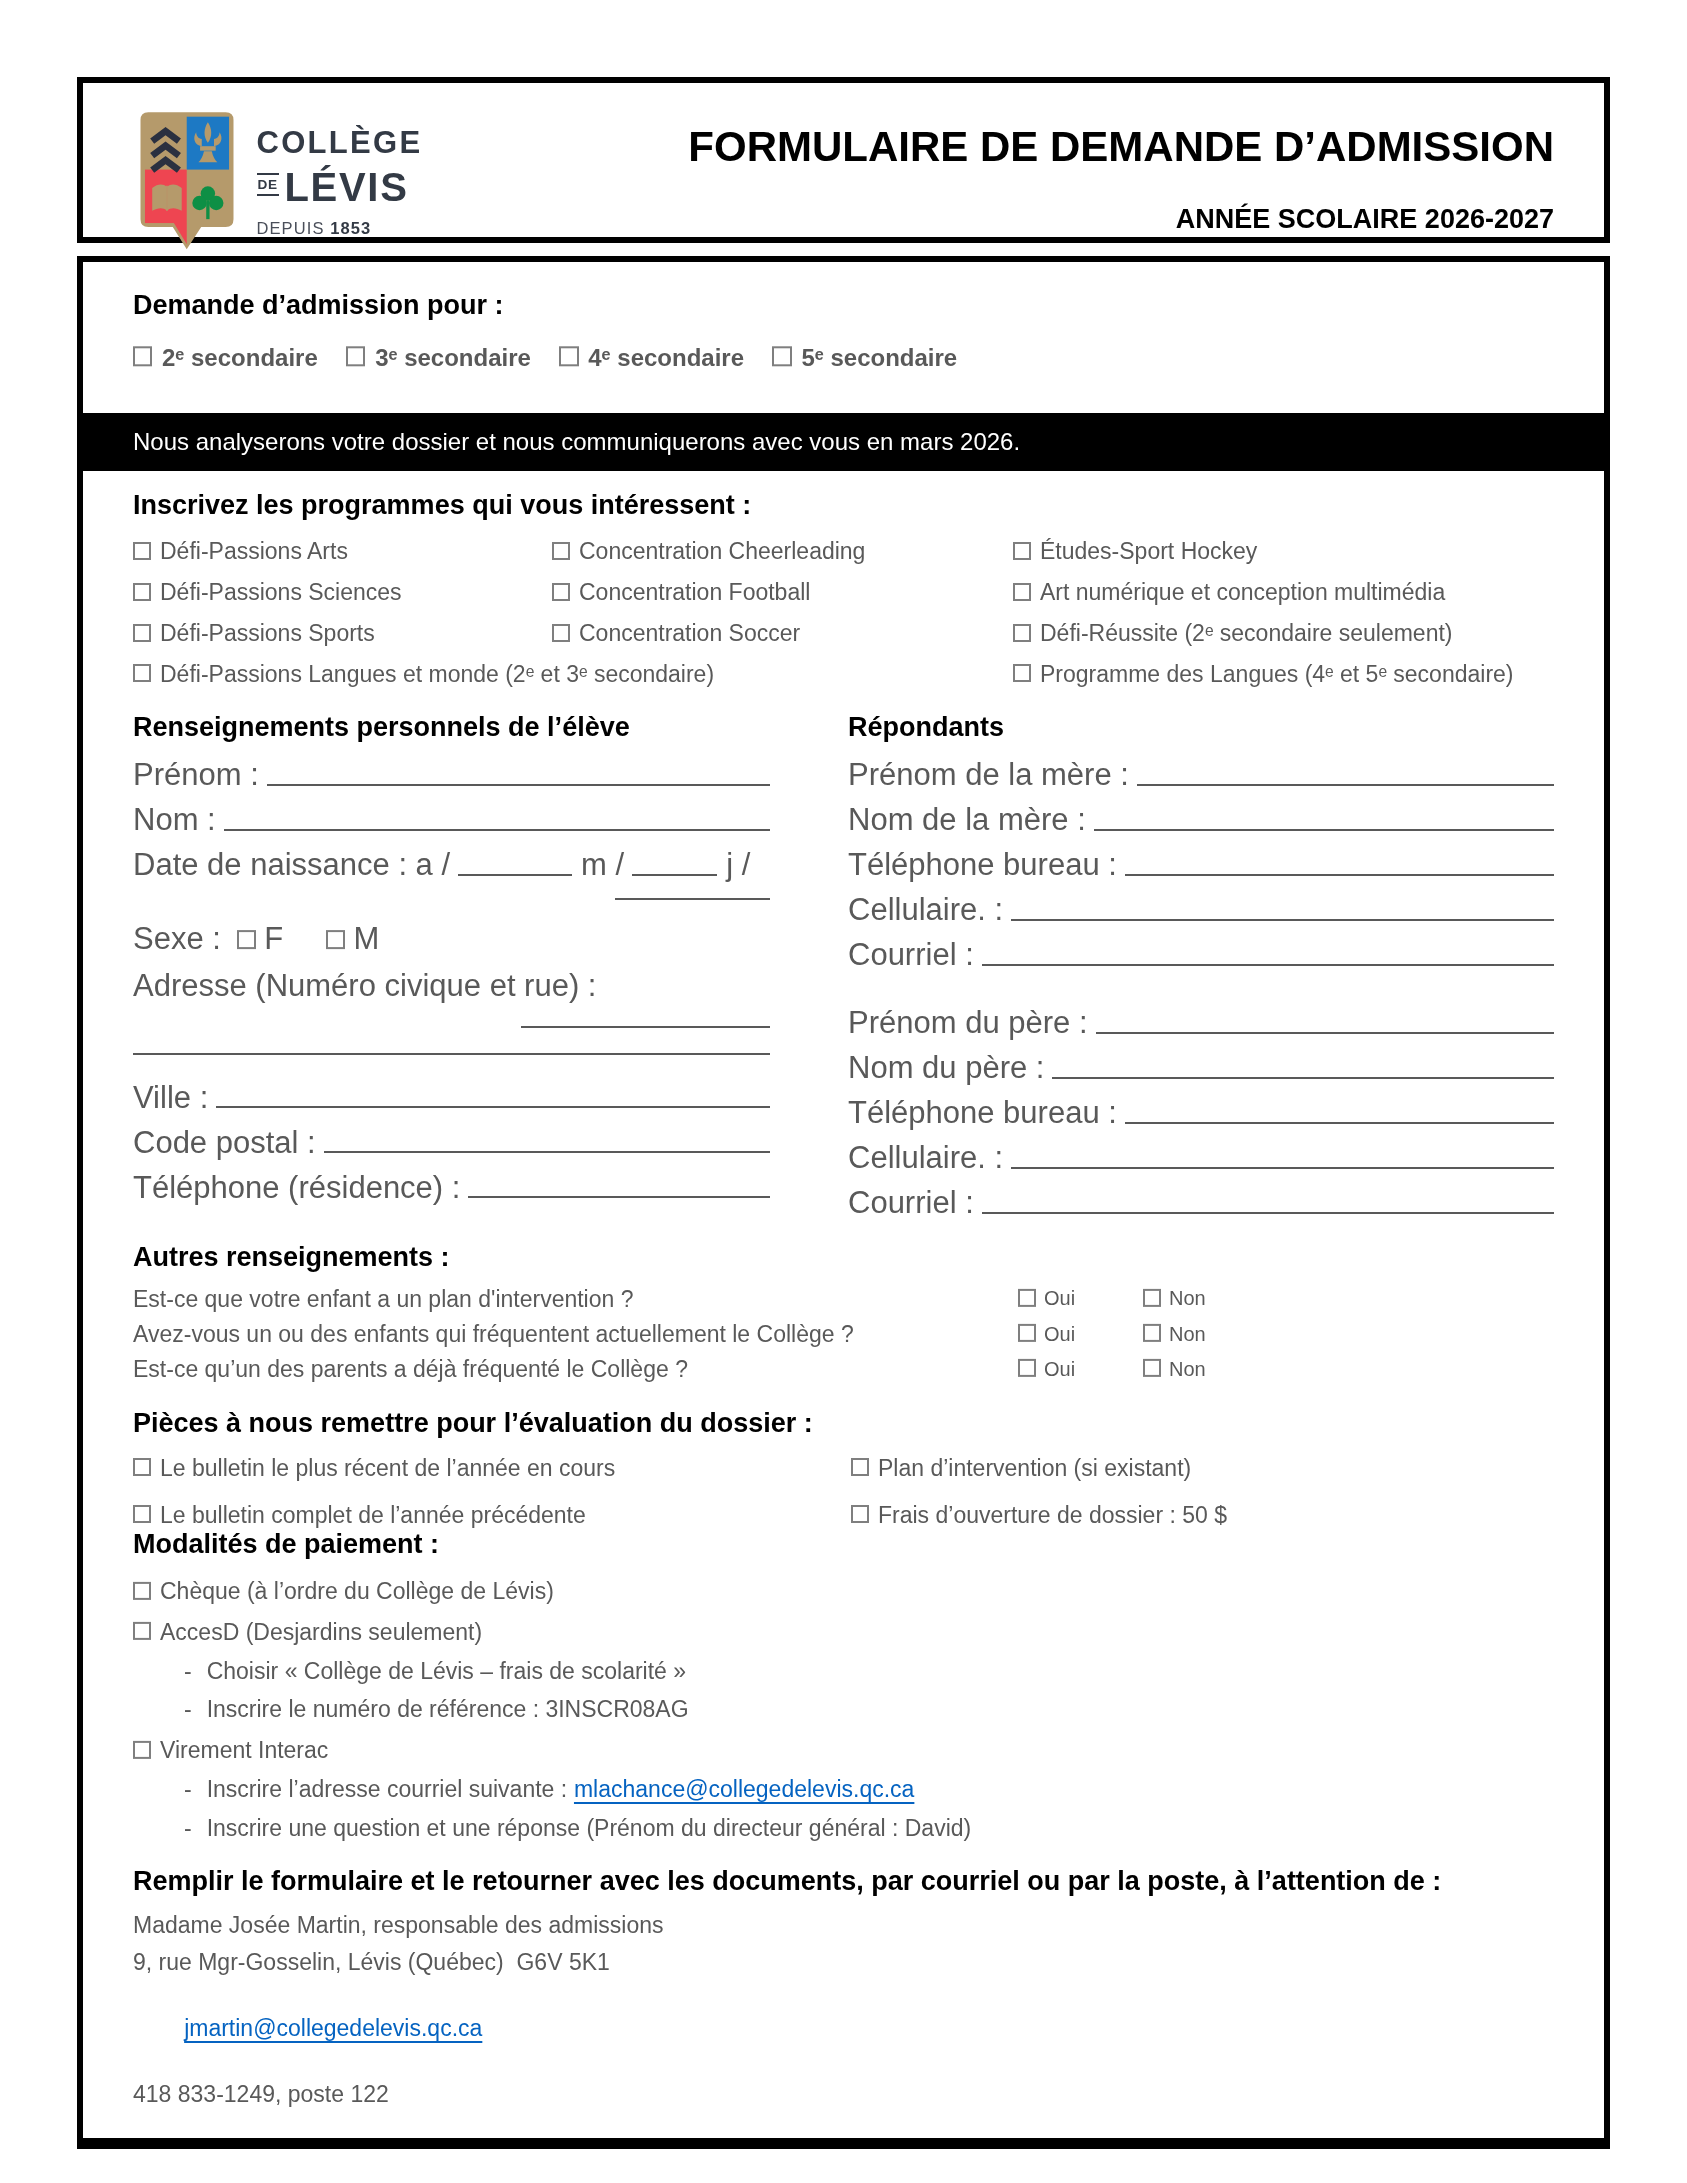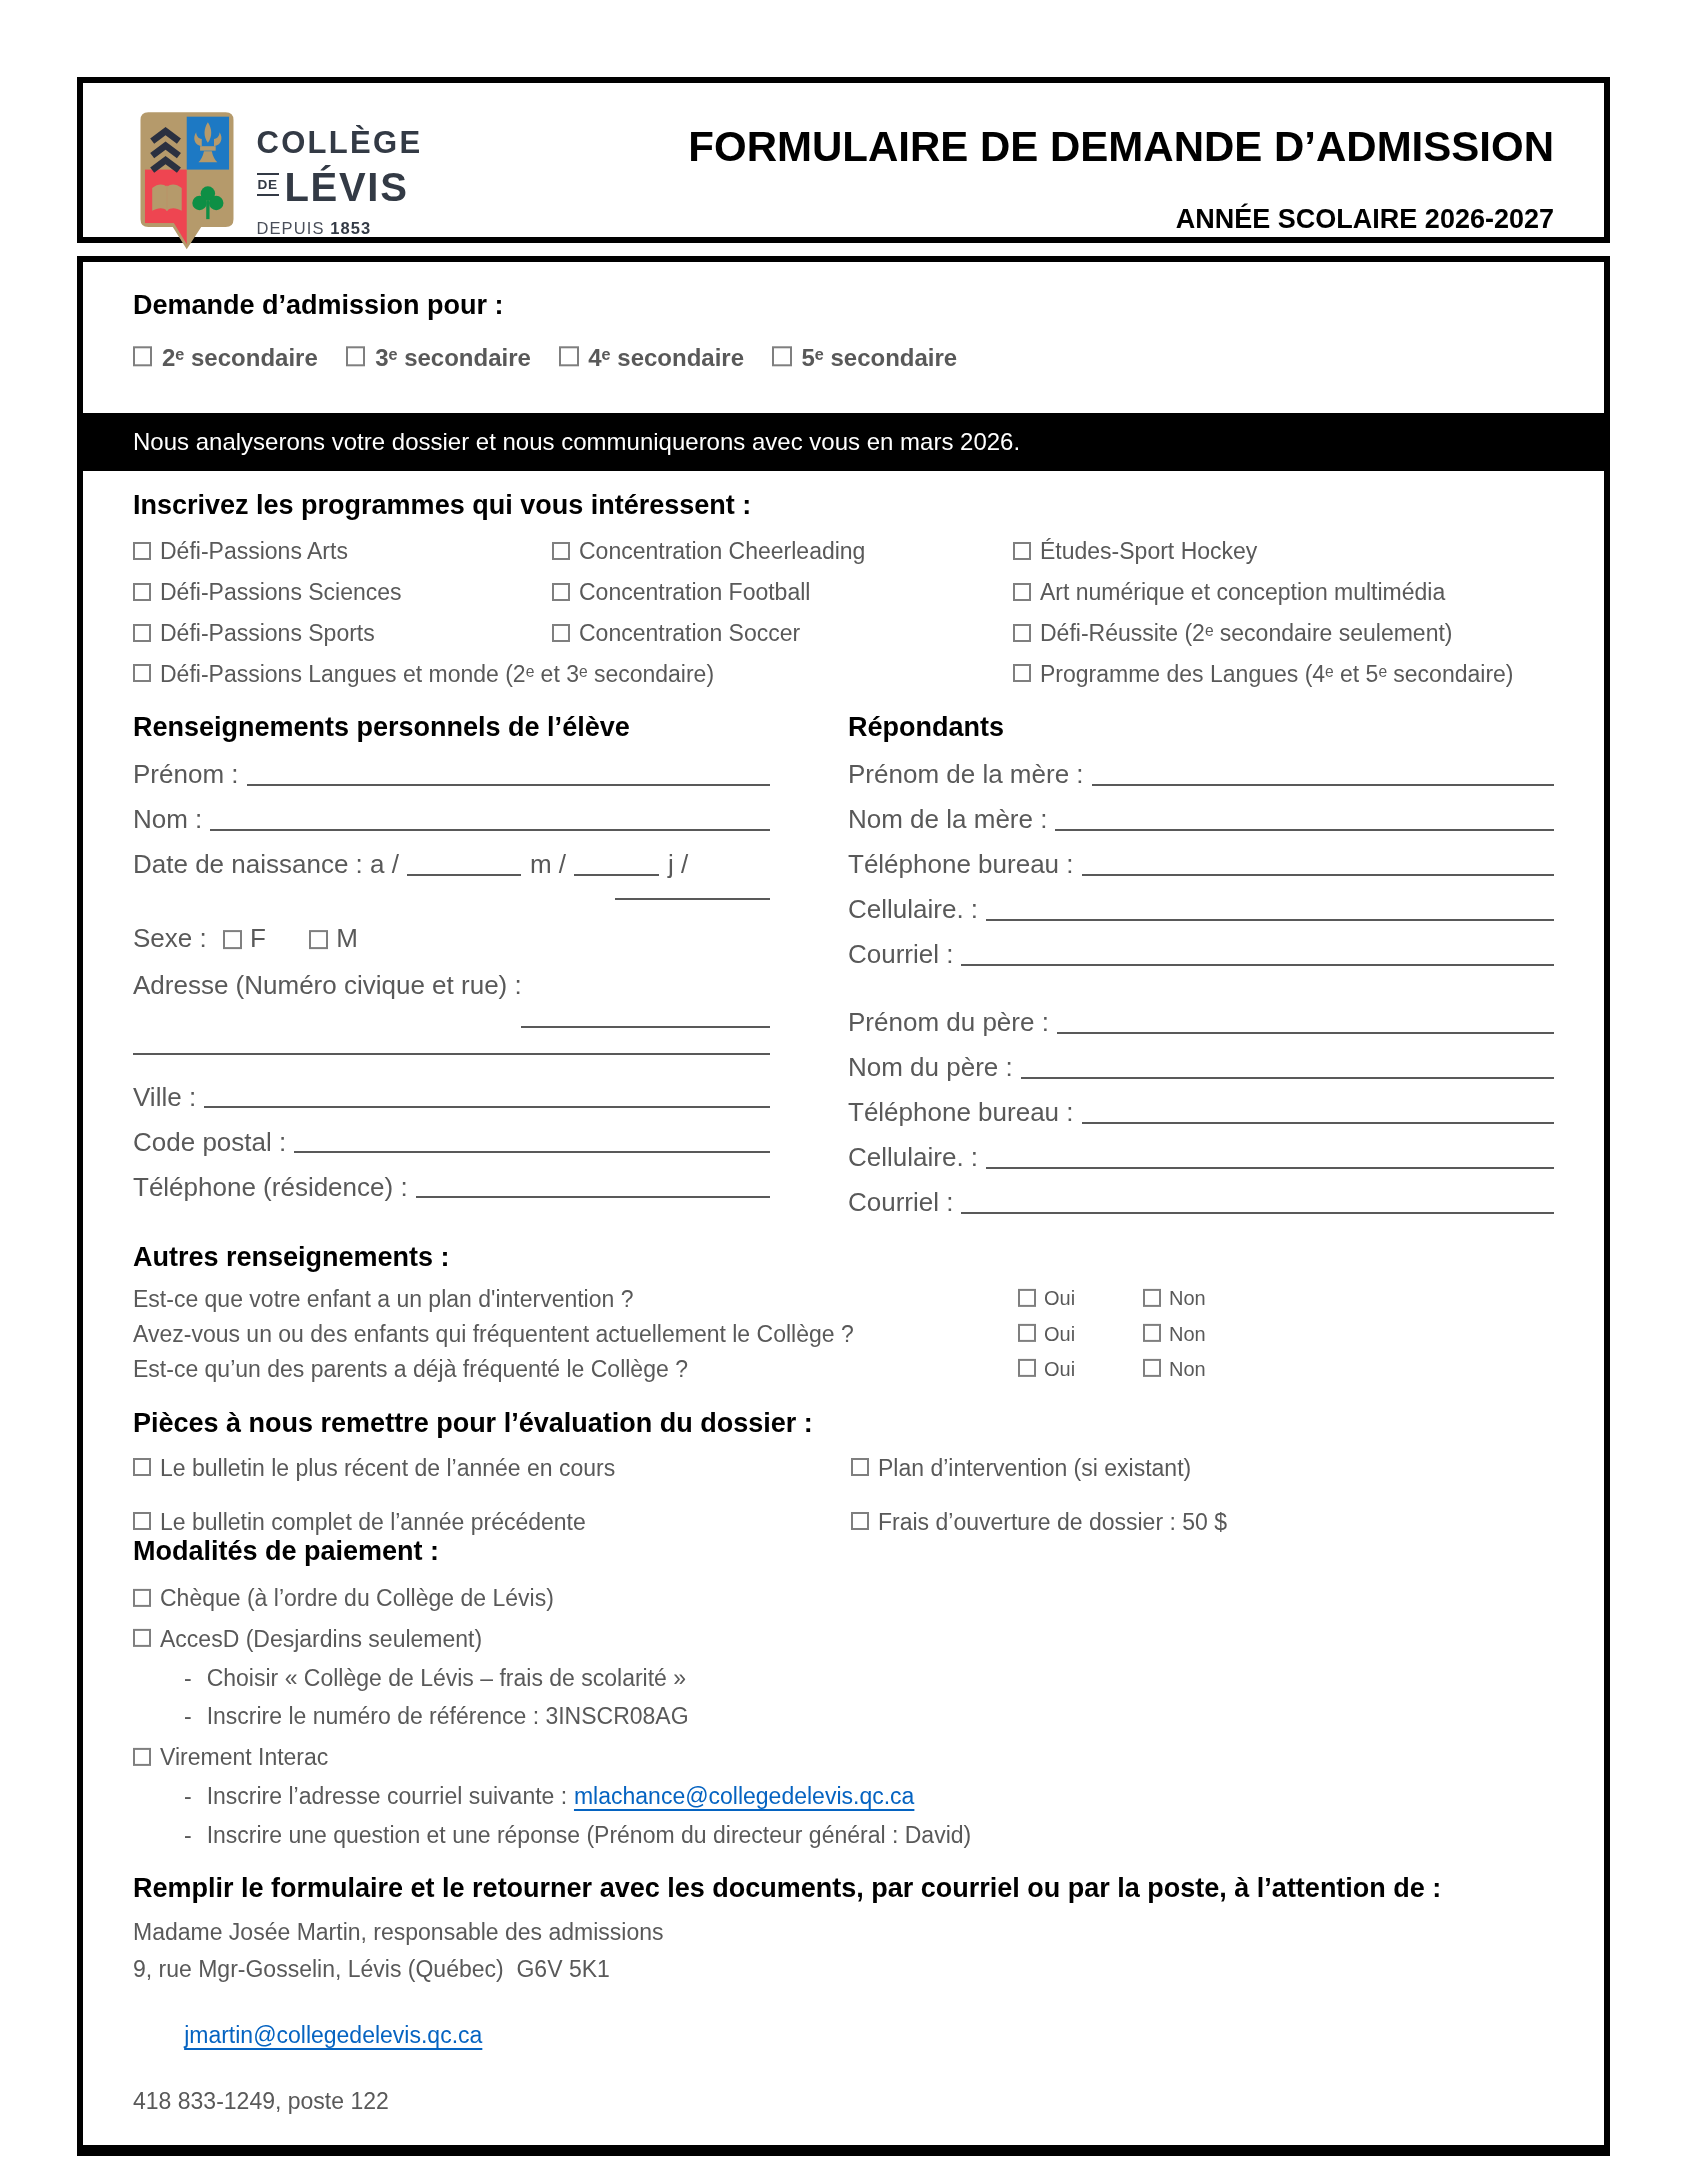--- a/index.html
+++ b/index.html
@@ -37,40 +37,40 @@
 
   .sec-programs { margin-top:19.3px; }
   .prog-grid { display:grid; grid-template-columns:419px 461px 1fr; row-gap:12.5px; margin-top:16px; align-items:start; }
   .prog-item { display:flex; align-items:flex-start; font-size:23px; color:#595959; line-height:28.4px; }
   .prog-item .cb { margin-right:9px; margin-top:4.5px; width:18px; height:18px; }
   .prog-wide { grid-column:1 / span 2; }
 
   .sec-columns { display:flex; margin-top:24px; }
   .col-left { flex:0 0 637px; }
   .col-right { flex:1; margin-left:78px; }
-  .frow { display:flex; align-items:flex-end; margin-top:18px; font-size:26px; color:#595959; line-height:27px; }
+  .frow { display:flex; align-items:flex-end; margin-top:18px; font-size:31px; color:#595959; line-height:27px; }
   .flabel { white-space:pre; }
   .fline { flex:1; border-bottom:2.8px solid #595959; margin-left:8px; margin-bottom:2.3px; min-height:5.7px; }
   .fline.seg { flex:0 0 auto; }
   .line-only { margin-top:2.3px; height:21.6px; }
   .line-only .fline { margin-left:auto; }
   .sexe-row { align-items:center; margin-top:23px; }
   .sexe-row .cb { margin:0 8px 0 16px; transform:translateY(1.1px); }
   .group-gap { margin-top:41px; }
   .label-only { margin-top:19.3px; }
 
   .sec-autres { margin-top:26px; }
   .q-grid { margin-top:11.4px; }
   .q-row { display:grid; grid-template-columns:885px 125px 125px; align-items:center; margin-top:6.8px; }
   .q-text { font-size:23px; color:#595959; line-height:28.4px; }
   .q-opt { display:flex; align-items:center; font-size:20px; color:#595959; }
   .q-opt .cb { width:18px; height:18px; margin-right:8px; transform:translateY(-1.1px); }
 
   .sec-pieces { margin-top:24px; }
-  .piece-grid { display:grid; grid-template-columns:718px 1fr; row-gap:26px; margin-top:15px; }
+  .piece-grid { display:grid; grid-template-columns:718px 1fr; row-gap:19px; margin-top:15px; }
   .piece-item { display:flex; align-items:flex-start; font-size:23px; color:#595959; line-height:28.4px; }
   .piece-item .cb { width:18px; height:18px; margin-right:9px; margin-top:4.5px; }
 
   .sec-paiement { }
   .pay-item { display:flex; align-items:center; font-size:23px; color:#595959; margin-top:12.5px; line-height:28.4px; }
   .pay-item .cb { width:18px; height:18px; margin-right:9px; transform:translateY(-1.1px); }
   .pay-sub { display:flex; align-items:baseline; font-size:23px; color:#595959; margin-top:10.2px; margin-left:51px; line-height:28.4px; }
   .pay-sub::before { content:"-"; margin-right:15px; color:#595959; }
   a.link { color:#0563c1; text-decoration:underline; text-decoration-thickness:2.3px; text-underline-offset:4.5px; cursor:pointer; }
   .pay-sub a.link { margin-left:6.8px; }

